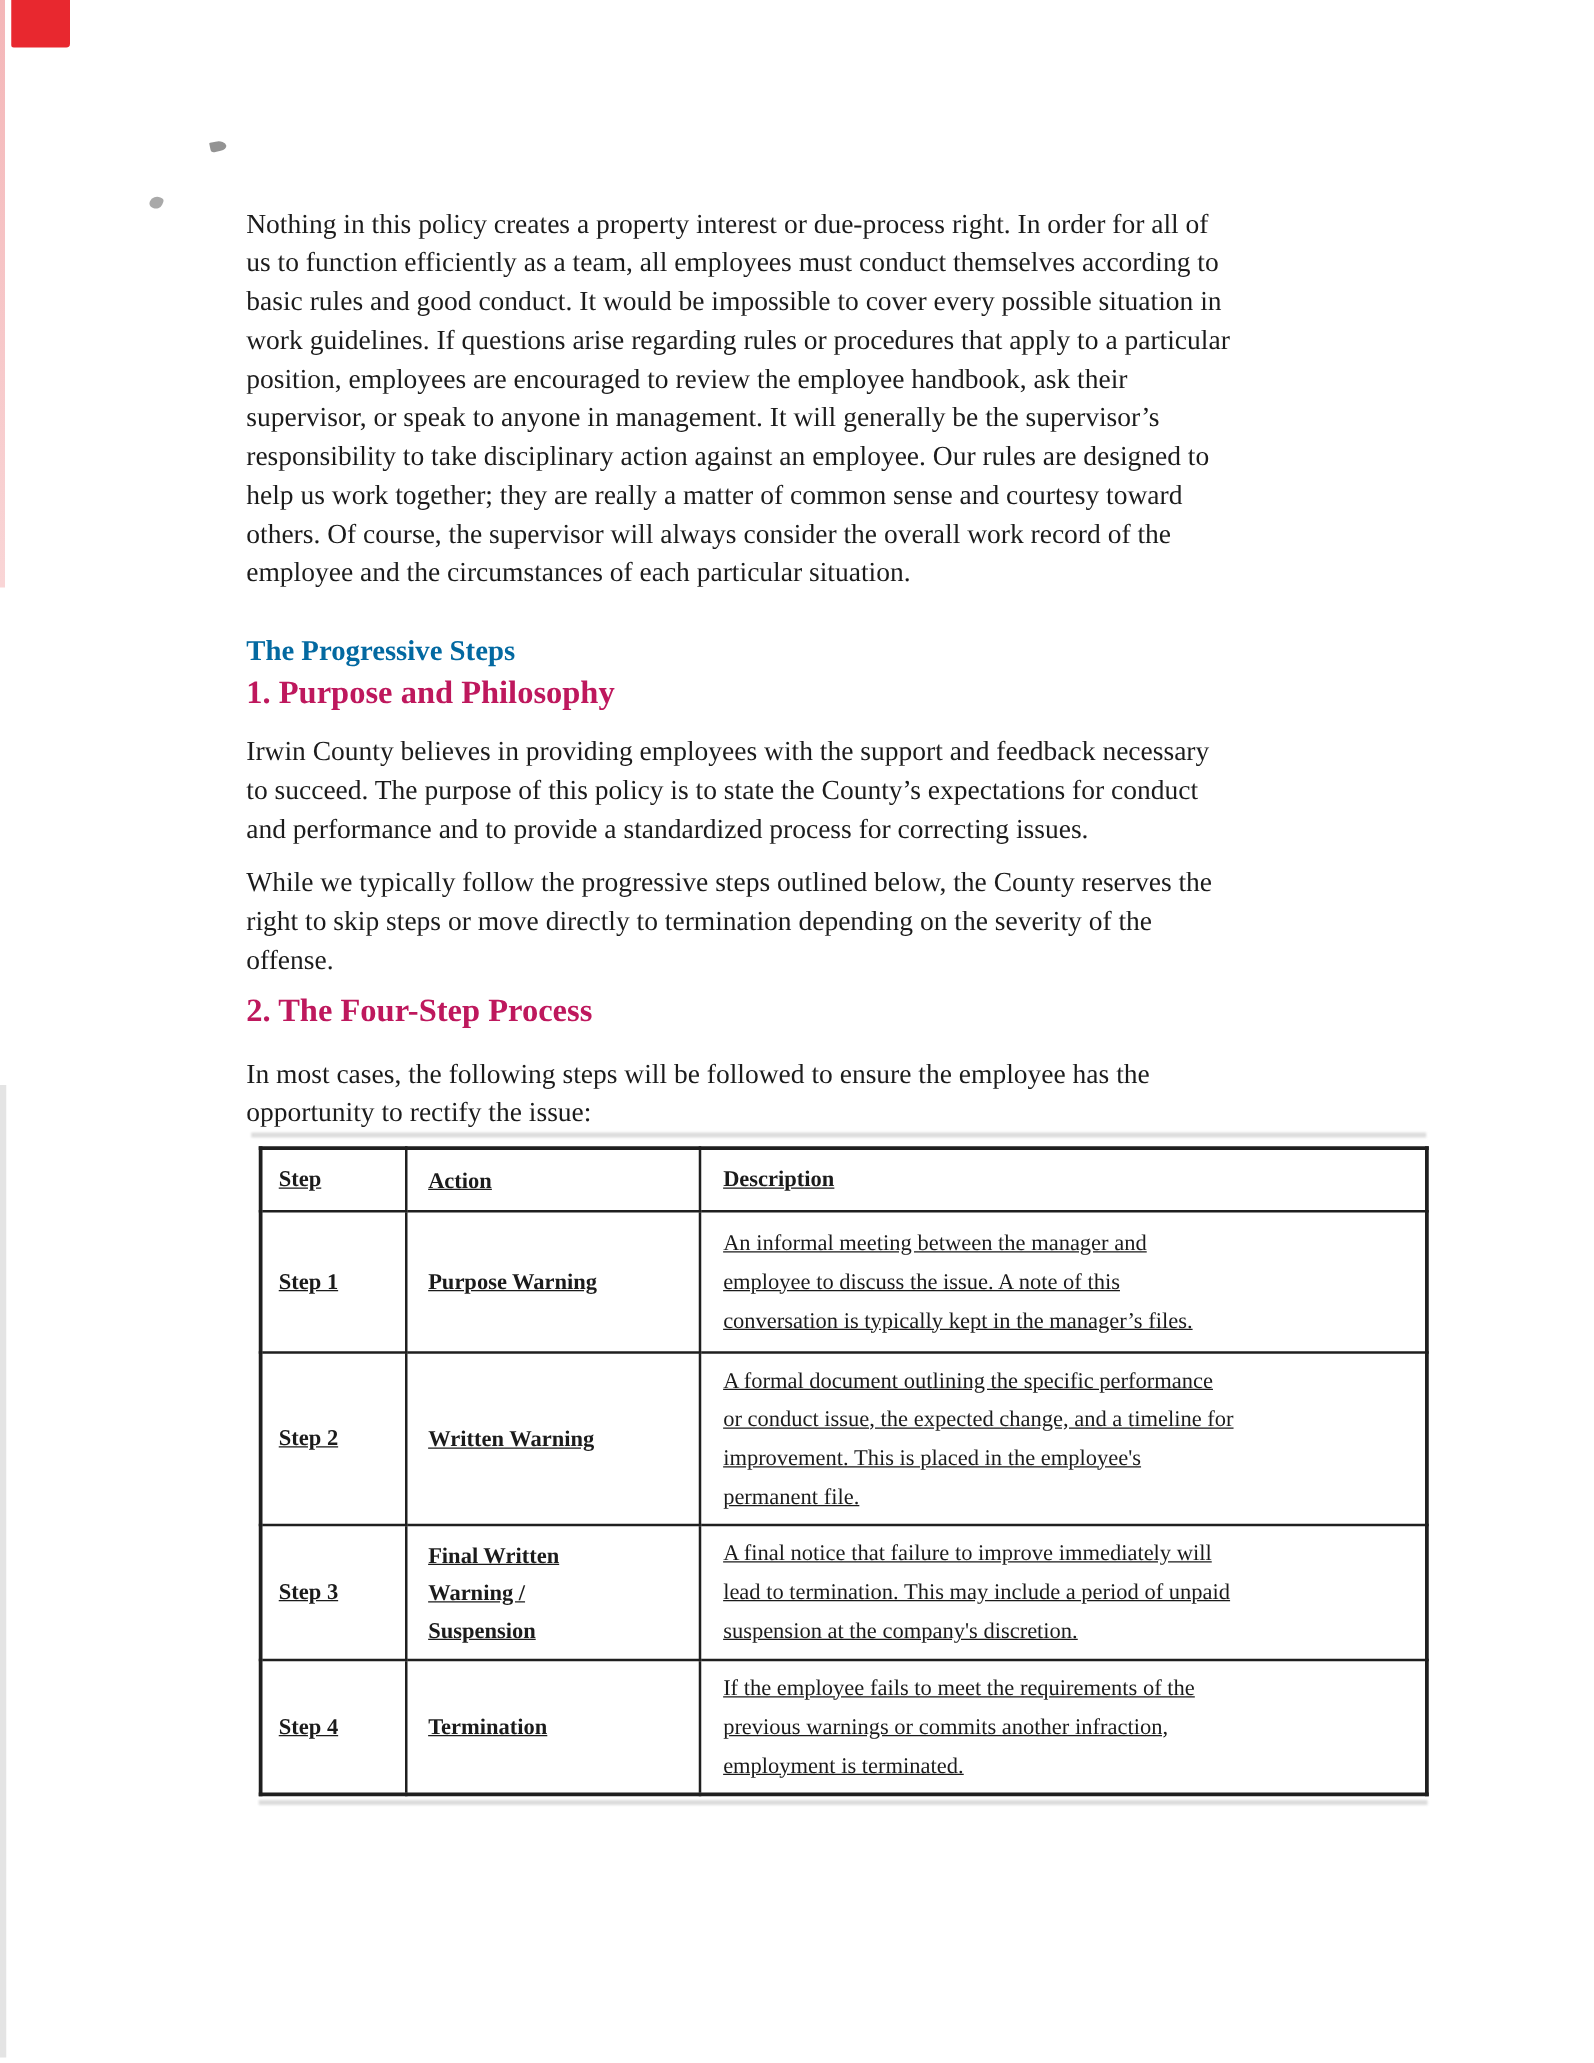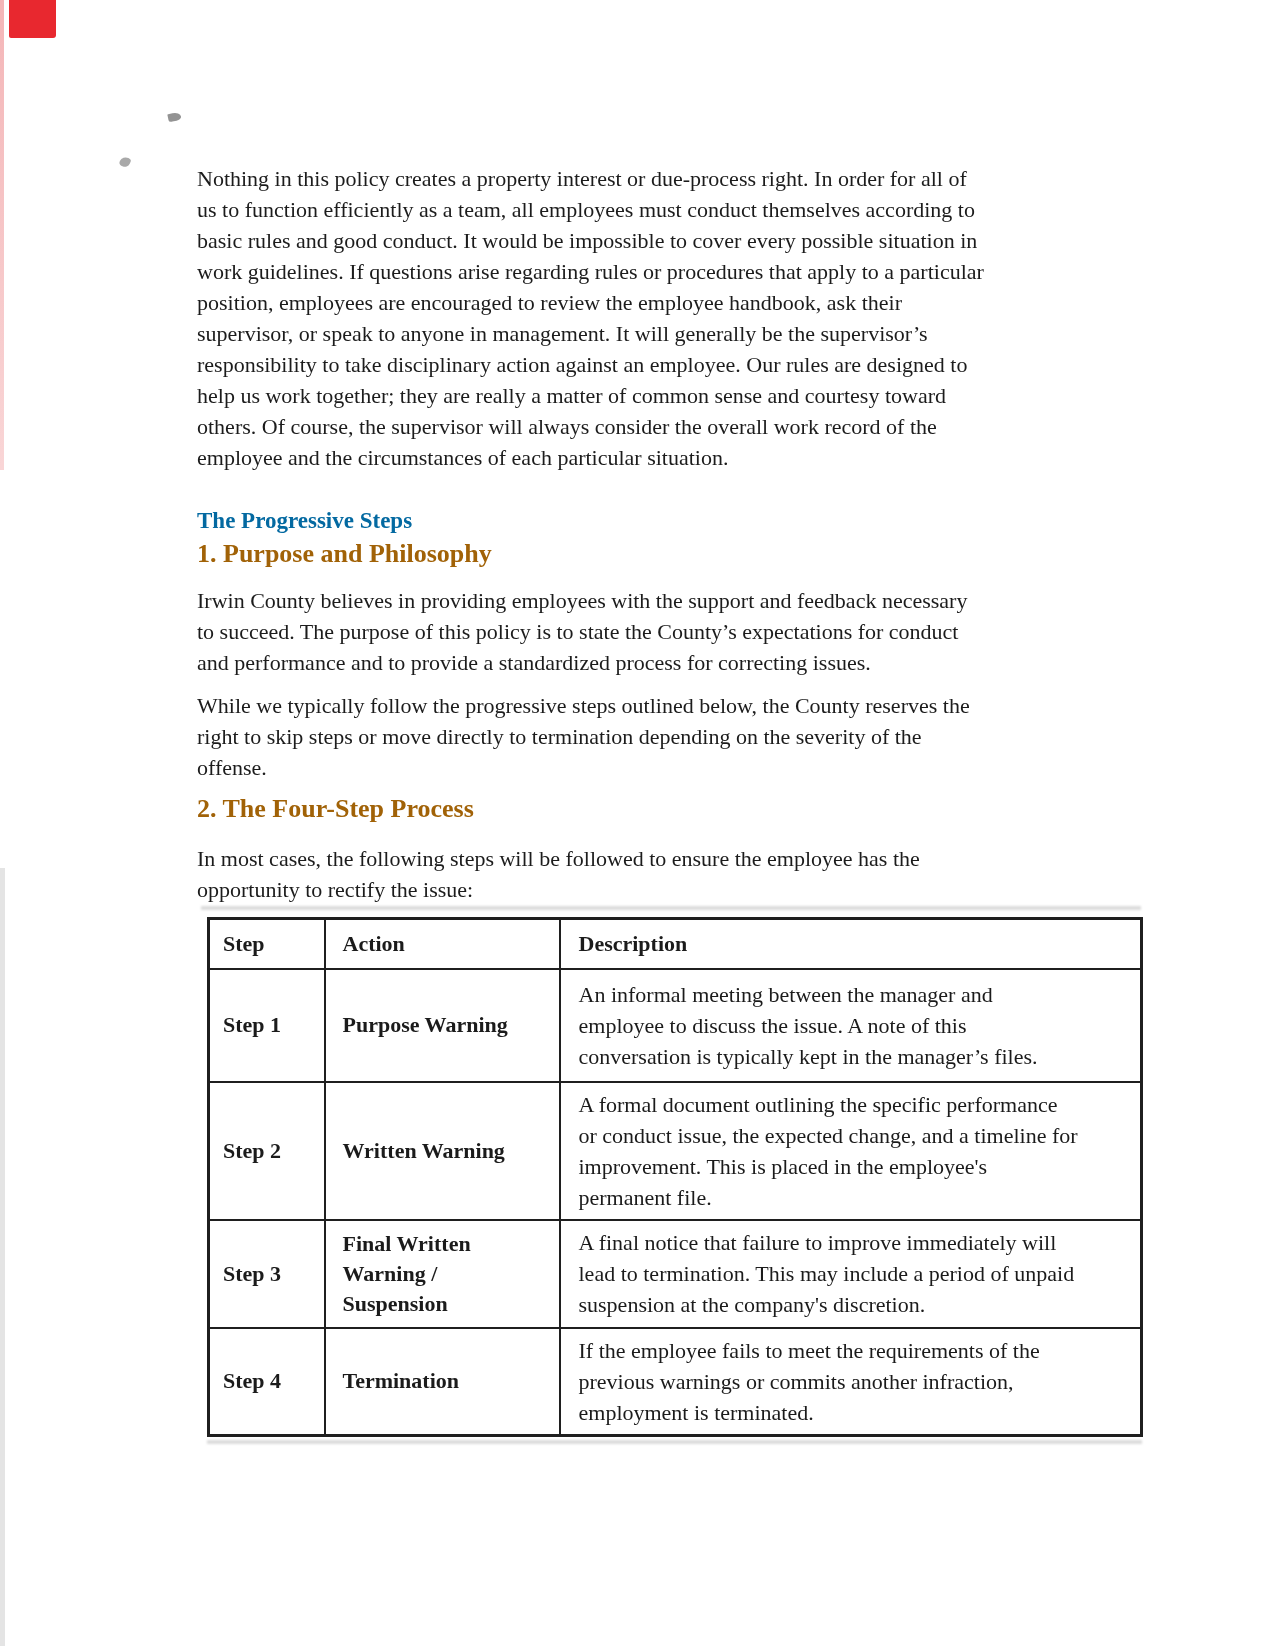--- a/index.html
+++ b/index.html
@@ -33,29 +33,30 @@
     font-size: 22px; line-height: 31px;
     white-space: pre-line;
   }
   .h-blue {
     position: absolute; left: 197px;
     font-size: 23px; font-weight: bold; line-height: 30px;
   }
   .h-big {
     position: absolute; left: 197px;
     font-size: 26px; font-weight: bold; line-height: 32px;
-    color: #a16207;
+    color: #be185d;
   }
 
   
   .steps-table {
     position: absolute; left: 207px; top: 917px; width: 933px;
     border-collapse: collapse; table-layout: fixed;
-    font-size: 22px; color: #1b1b1b;
+    font-size: 18px; color: #1b1b1b;
     border: 3px solid #1f1f1f;
+    text-decoration: underline;
   }
   .steps-table th, .steps-table td {
     border: 2px solid #1f1f1f;
     vertical-align: middle;
     text-align: left;
   }
   .steps-table th { font-weight: bold; }
   .col-step { width: 116px; }
   .col-action { width: 235px; }
   .col-desc { width: 582px; }

